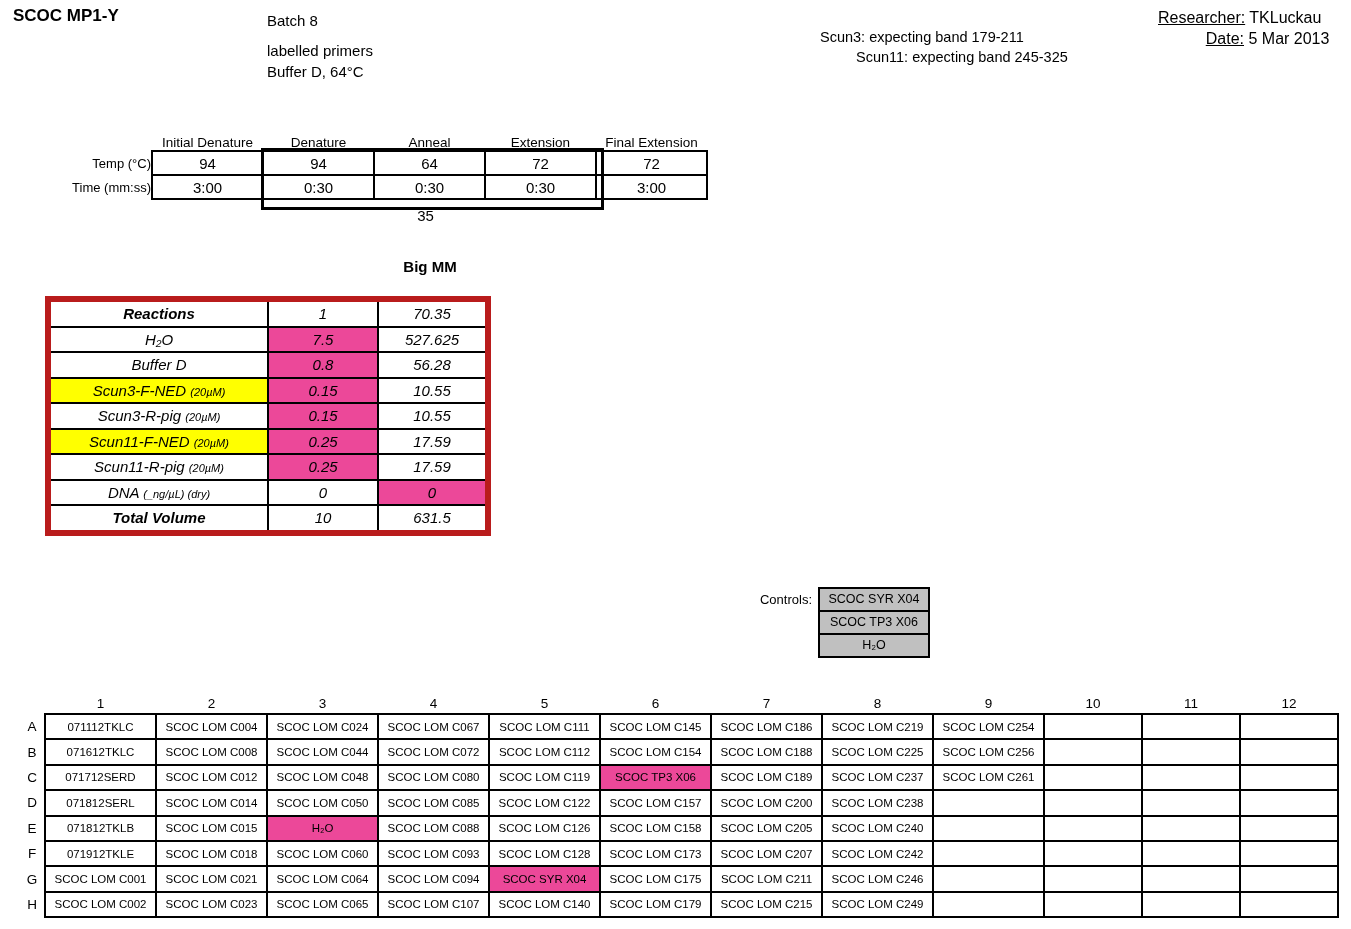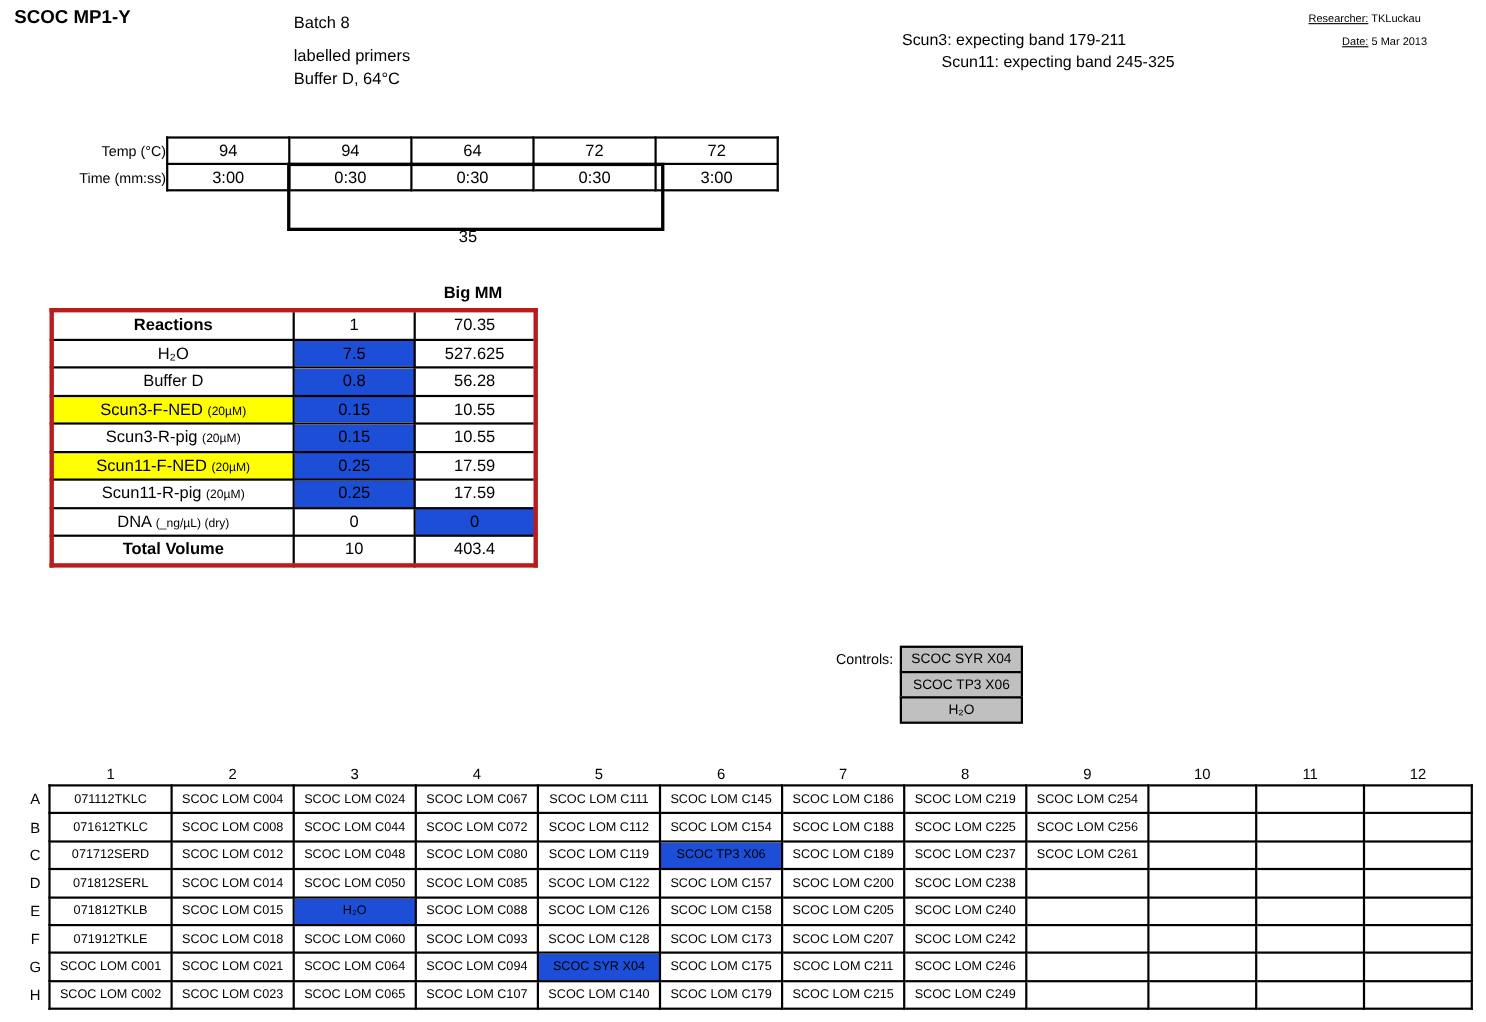--- a/index.html
+++ b/index.html
@@ -1,45 +1,45 @@
 <!DOCTYPE html>
 <html><head>
 <meta charset="utf-8">
 <style>
   html,body{margin:0;padding:0;background:#fff;}
   .canvas{position:relative;width:1351px;height:929px;background:#ffffff;
           font-family:"Liberation Sans","DejaVu Sans",sans-serif;color:#000;overflow:hidden;}
   .abs{position:absolute;}
   .b{font-weight:bold;}
   .u{text-decoration:underline;}
-  .gray{background:#1d4ed8;}
+  .gray{background:#ec4899;}
   .yellow{background:#ffff00;}
 
   
   .title{left:13px;top:6px;font-size:17px;}
   .batch1{left:267px;top:12px;font-size:15px;}
   .batch2{left:267px;top:42px;font-size:15px;}
   .batch3{left:267px;top:63px;font-size:15px;}
   .note1{left:820px;top:29px;font-size:14.5px;}
   .note2{left:856px;top:49px;font-size:14.5px;}
-  .rd{left:1158px;top:7px;font-size:10px;line-height:21px;width:180px;}
+  .rd{left:1158px;top:7px;font-size:16px;line-height:21px;width:180px;}
   .rd-lbl{display:inline-block;min-width:86px;text-align:right;}
 
   
   .pcr{left:40px;top:124px;width:667px;border-collapse:collapse;table-layout:fixed;}
   .pcr td{padding:0;white-space:nowrap;overflow:hidden;}
   .ph{border:none;font-size:13.5px;text-align:center;vertical-align:bottom;height:26px;padding-bottom:4px;}
   .prl{border:none;font-size:13px;text-align:right;padding-right:4px;}
   .pd{border:2px solid #000;font-size:15px;text-align:center;height:22px;}
   .pcr-thick{left:261px;top:148px;width:337px;height:56px;border:3px solid #000;pointer-events:none;}
   .cycles{left:370px;top:207px;width:111px;text-align:center;font-size:15px;}
 
   
   .bigmm{left:375px;top:258px;width:110px;text-align:center;font-size:15px;}
-  .mm{left:45px;top:280px;width:440px;border-collapse:collapse;table-layout:fixed;border:4px solid #b91c1c;}
+  .mm{left:45px;top:296px;width:440px;border-collapse:collapse;table-layout:fixed;border:6px solid #b91c1c;font-style:italic;}
   .mm td{border:2px solid #000;height:23.5px;padding:0;text-align:center;vertical-align:middle;white-space:nowrap;overflow:hidden;}
   .mml,.mmv{font-size:15px;}
   .paren{font-size:11px;}
 
   
   .ctrl-label{left:702px;top:592px;width:110px;text-align:right;font-size:13px;}
   .ctrl-box{left:818px;top:587px;width:112px;}
   .ctrl{box-sizing:border-box;width:112px;border:2px solid #000;background:#c0c0c0;
         text-align:center;font-size:12.5px;height:25px;line-height:21px;}
   .ctrl-n{margin-top:-2px;}
@@ -68,20 +68,28 @@
     <div><span class="rd-lbl u">Date:</span> <span>5 Mar 2013</span></div>
   </div>
 
   <table class="pcr abs">
     <colgroup>
         <col style="width:112px">
         <col span="5" style="width:111px">
       </colgroup>
     <tbody id="pcr-body">
         <tr>
+          <td class="ph"></td>
+          <td class="ph">Initial Denature</td>
+          <td class="ph">Denature</td>
+          <td class="ph">Anneal</td>
+          <td class="ph">Extension</td>
+          <td class="ph">Final Extension</td>
+        </tr>
+        <tr>
           <td class="prl">Temp (°C)</td>
           <td class="pd">94</td>
           <td class="pd">94</td>
           <td class="pd">64</td>
           <td class="pd">72</td>
           <td class="pd">72</td>
         </tr>
         <tr>
           <td class="prl">Time (mm:ss)</td>
           <td class="pd">3:00</td>
@@ -138,21 +146,21 @@
           <td class="mmv">17.59</td>
         </tr>
         <tr>
           <td class="mml"><span>DNA</span> <span class="paren">(_ng/µL) (dry)</span></td>
           <td class="mmv">0</td>
           <td class="mmv gray">0</td>
         </tr>
         <tr>
           <td class="mml b"><span>Total Volume</span></td>
           <td class="mmv">10</td>
-          <td class="mmv">403.4</td>
+          <td class="mmv">631.5</td>
         </tr>
       </tbody>
   </table>
 
   <div class="abs ctrl-label">Controls:</div>
   <div class="abs ctrl-box" id="ctrl-box">
       <div class="ctrl">SCOC SYR X04</div>
       <div class="ctrl ctrl-n">SCOC TP3 X06</div>
       <div class="ctrl ctrl-n">H₂O</div>
     </div>

